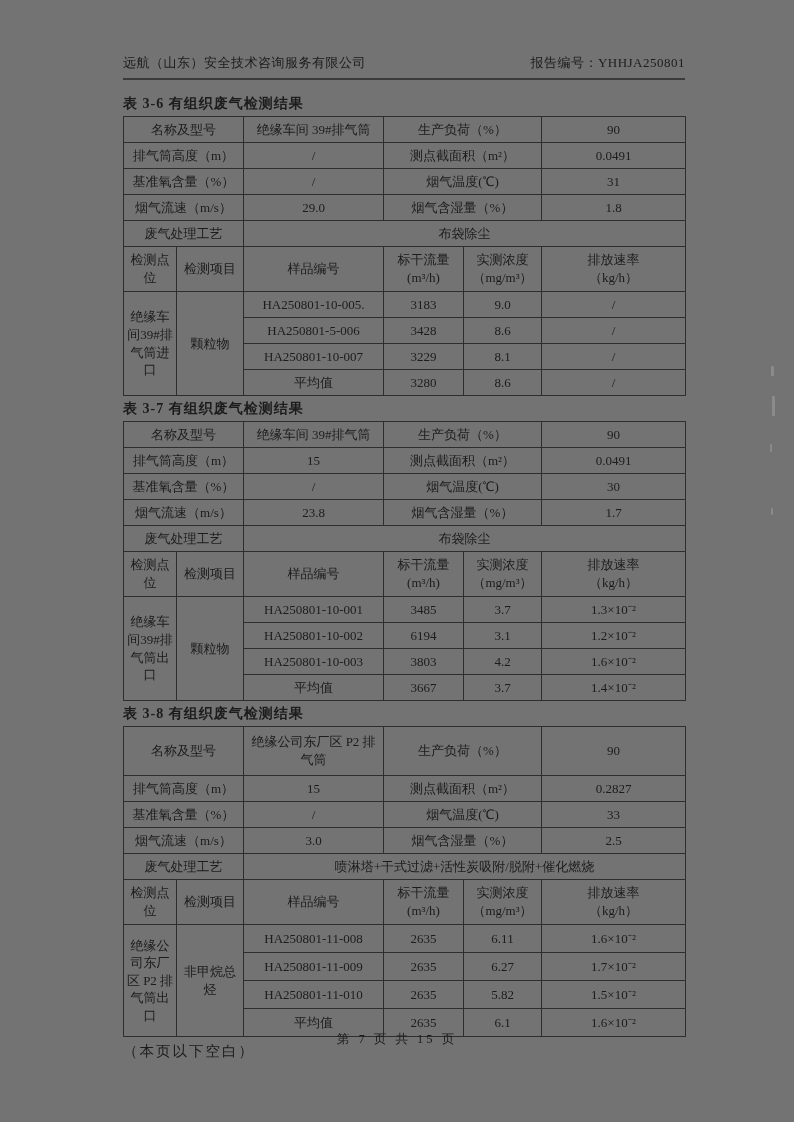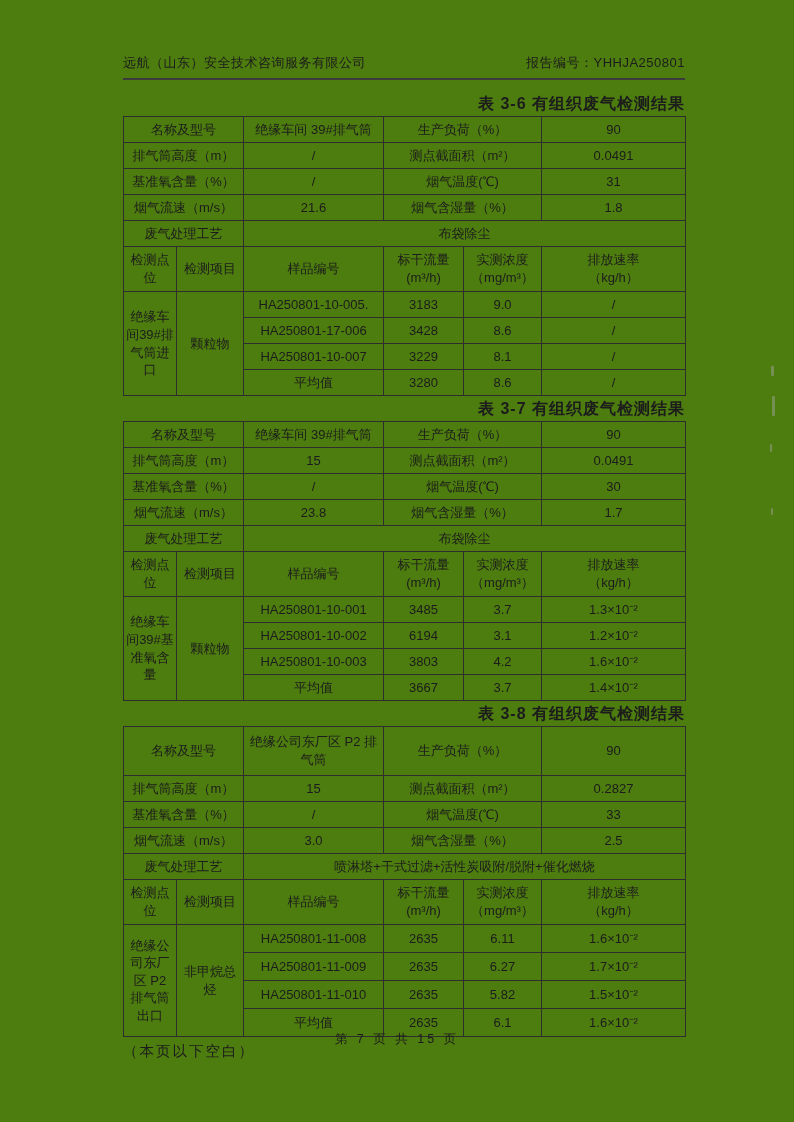--- a/index.html
+++ b/index.html
@@ -1,25 +1,25 @@
 <!DOCTYPE html>
 <html><head>
 <meta charset="utf-8">
 <style>
   html,body{margin:0;padding:0;background:#e8e8e8;}
   .page{
     position:relative;width:794px;height:1122px;margin:0 auto;
-    background:#4d7c0f;color:#1c1c1c;overflow:hidden;
-    font-family:Liberation Sans, sans-serif;
+    background:#737373;color:#1c1c1c;overflow:hidden;
+    font-family:Liberation Serif, serif;
   }
   .content{position:absolute;left:123px;top:54px;width:562px;}
   .doc-header{display:flex;justify-content:space-between;align-items:flex-end;
     font-size:13px;letter-spacing:0.5px;}
   .rule{border-bottom:2px solid #3b3b3b;margin-top:6px;margin-bottom:15px;}
-  .table-title{text-align:right;font-weight:bold;font-size:16px;
+  .table-title{text-align:left;font-weight:bold;font-size:14px;
     letter-spacing:1px;margin:0 0 3px 0;line-height:18px;}
   .t-gap{margin-top:4px;}
   table.report{border-collapse:collapse;table-layout:fixed;width:562px;}
   table.report td{
     border:1px solid #2e2e2e;text-align:center;vertical-align:middle;
     font-size:13px;line-height:1.35;padding:1px 2px;white-space:pre-line;
   }
   td.wrapcell{overflow-wrap:break-word;word-break:break-all;padding:1px 4px;}
   tr.r23 td{height:23px;}
   tr.r25 td{height:25px;}
@@ -66,21 +66,21 @@
           <td>0.0491</td>
         </tr>
         <tr class="r23">
           <td colspan="2">基准氧含量（%）</td>
           <td>/</td>
           <td colspan="2">烟气温度(℃)</td>
           <td>31</td>
         </tr>
         <tr class="r23">
           <td colspan="2">烟气流速（m/s）</td>
-          <td>21.6</td>
+          <td>29.0</td>
           <td colspan="2">烟气含湿量（%）</td>
           <td>1.8</td>
         </tr>
         <tr class="r23">
           <td colspan="2">废气处理工艺</td>
           <td colspan="4">布袋除尘</td>
         </tr>
         <tr class="r42">
           <td>检测点位</td>
           <td>检测项目</td>
@@ -94,21 +94,21 @@
         </tr>
         <tr class="r23">
           <td rowspan="4" class="wrapcell">绝缘车间39#排气筒进口</td>
           <td rowspan="4" class="wrapcell">颗粒物</td>
           <td>HA250801-10-005.</td>
           <td>3183</td>
           <td>9.0</td>
           <td>/</td>
         </tr>
         <tr class="r23">
-          <td>HA250801-17-006</td>
+          <td>HA250801-5-006</td>
           <td>3428</td>
           <td>8.6</td>
           <td>/</td>
         </tr>
         <tr class="r23">
           <td>HA250801-10-007</td>
           <td>3229</td>
           <td>8.1</td>
           <td>/</td>
         </tr>
@@ -165,21 +165,21 @@
           <td>检测项目</td>
           <td>样品编号</td>
           <td>标干流量
 (m³/h)</td>
           <td>实测浓度
 （mg/m³）</td>
           <td>排放速率
 （kg/h）</td>
         </tr>
         <tr class="r23">
-          <td rowspan="4" class="wrapcell">绝缘车间39#基准氧含量</td>
+          <td rowspan="4" class="wrapcell">绝缘车间39#排气筒出口</td>
           <td rowspan="4" class="wrapcell">颗粒物</td>
           <td>HA250801-10-001</td>
           <td>3485</td>
           <td>3.7</td>
           <td>1.3×10⁻²</td>
         </tr>
         <tr class="r23">
           <td>HA250801-10-002</td>
           <td>6194</td>
           <td>3.1</td>

